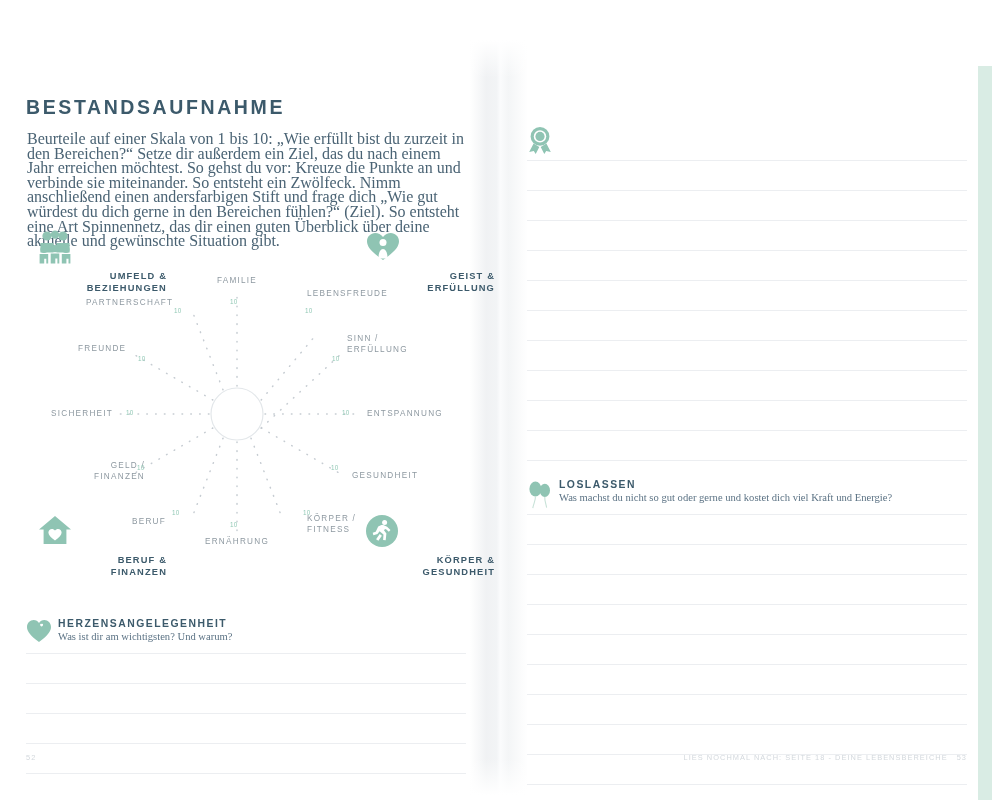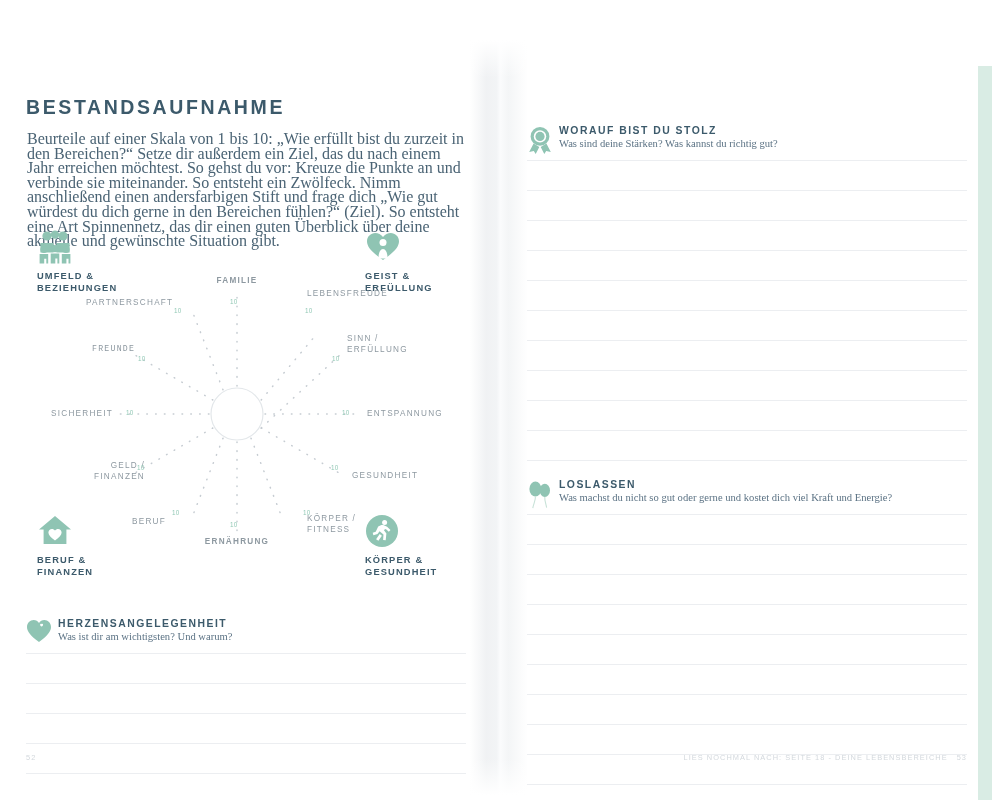--- a/index.html
+++ b/index.html
@@ -57,39 +57,39 @@
     font-family:"Liberation Serif", serif;
     font-size:16px;line-height:14.6px;
     color:#4a6374;
     text-align:left;
   }
 
   
   .wheel{position:absolute;left:22px;top:190px;width:460px;height:380px;}
   .wheel svg{position:absolute;left:0;top:0;}
 
-  .quad{position:absolute;text-align:left;width:130px;}
+  .quad{position:absolute;text-align:right;width:130px;}
   .quad .qicon{height:36px;display:flex;align-items:flex-end;justify-content:center;}
   .quad .qlabel{
     margin-top:5px;
     font-size:9.3px;font-weight:700;letter-spacing:1.15px;line-height:11.6px;
     color:#3c5a6b;
   }
   .quad-umfeld{left:15px;top:4px;}
   .quad-geist{left:343px;top:4px;}
   .quad-beruf{left:15px;top:288px;}
   .quad-koerper{left:343px;top:288px;}
 
   .axlabel{
     position:absolute;
     font-size:8.2px;letter-spacing:1.25px;line-height:10.5px;
     color:#8e99a1;
     white-space:nowrap;
   }
-  .axlabel.c{text-align:center;font-weight:bold;}
+  .axlabel.c{text-align:center;}
   .axlabel.r{text-align:right;}
 
   .tick10{
     position:absolute;
     font-size:6.3px;letter-spacing:.3px;
     color:#93c9b6;
   }
 
   
   .section{position:absolute;}
@@ -247,21 +247,21 @@
     <div class="axlabel c" style="left:178px;top:50px;width:74px;">FAMILIE</div>
     <div class="axlabel" style="left:285px;top:63px;">LEBENSFREUDE</div>
     <div class="axlabel" style="left:325px;top:108px;width:60px;white-space:normal;">SINN / ERFÜLLUNG</div>
     <div class="axlabel" style="left:345px;top:183px;">ENTSPANNUNG</div>
     <div class="axlabel" style="left:330px;top:245px;">GESUNDHEIT</div>
     <div class="axlabel" style="left:285px;top:288px;width:62px;white-space:normal;">KÖRPER / FITNESS</div>
     <div class="axlabel c" style="left:178px;top:311px;width:74px;">ERNÄHRUNG</div>
     <div class="axlabel" style="left:110px;top:291px;">BERUF</div>
     <div class="axlabel r" style="left:45px;top:235px;width:78px;white-space:normal;">GELD / FINANZEN</div>
     <div class="axlabel" style="left:29px;top:183px;">SICHERHEIT</div>
-    <div class="axlabel" style="left:70px;top:118px;font-family:Liberation Mono, monospace;">FREUNDE</div>
+    <div class="axlabel" style="left:56px;top:118px;">FREUNDE</div>
     <div class="axlabel" style="left:64px;top:72px;">PARTNERSCHAFT</div>
 
     <div class="tick10" style="left:208px;top:72px;">10</div>
     <div class="tick10" style="left:283px;top:81px;">10</div>
     <div class="tick10" style="left:310px;top:129px;">10</div>
     <div class="tick10" style="left:320px;top:183px;">10</div>
     <div class="tick10" style="left:309px;top:238px;">10</div>
     <div class="tick10" style="left:281px;top:283px;">10</div>
     <div class="tick10" style="left:208px;top:295px;">10</div>
     <div class="tick10" style="left:150px;top:283px;">10</div>
@@ -297,24 +297,20 @@
     <div class="sec-head">
       <div class="sec-icon">
         <svg width="26" height="28" viewBox="0 0 26 28" fill="#8fc4b3">
           <path d="M6.6 17.6 2.2 26l4.6-1.1 1.9 3.1 3.6-7z"></path>
           <path d="M19.4 17.6 23.8 26l-4.6-1.1-1.9 3.1-3.6-7z"></path>
           <circle cx="13" cy="10.4" r="9.4"></circle>
           <circle cx="13" cy="10.4" r="6.2" fill="#ffffff"></circle>
           <circle cx="13" cy="10.4" r="4.6" fill="#8fc4b3"></circle>
         </svg>
       </div>
-      <div class="sec-texts">
-        <div class="sec-title">WORAUF BIST DU STOLZ</div>
-        <div class="sec-sub">Was sind deine Stärken? Was kannst du richtig gut?</div>
-      </div>
     </div>
     <div class="lines">
       <div class="ln"></div>
       <div class="ln"></div>
       <div class="ln"></div>
       <div class="ln"></div>
       <div class="ln"></div>
       <div class="ln"></div>
       <div class="ln"></div>
       <div class="ln"></div>

